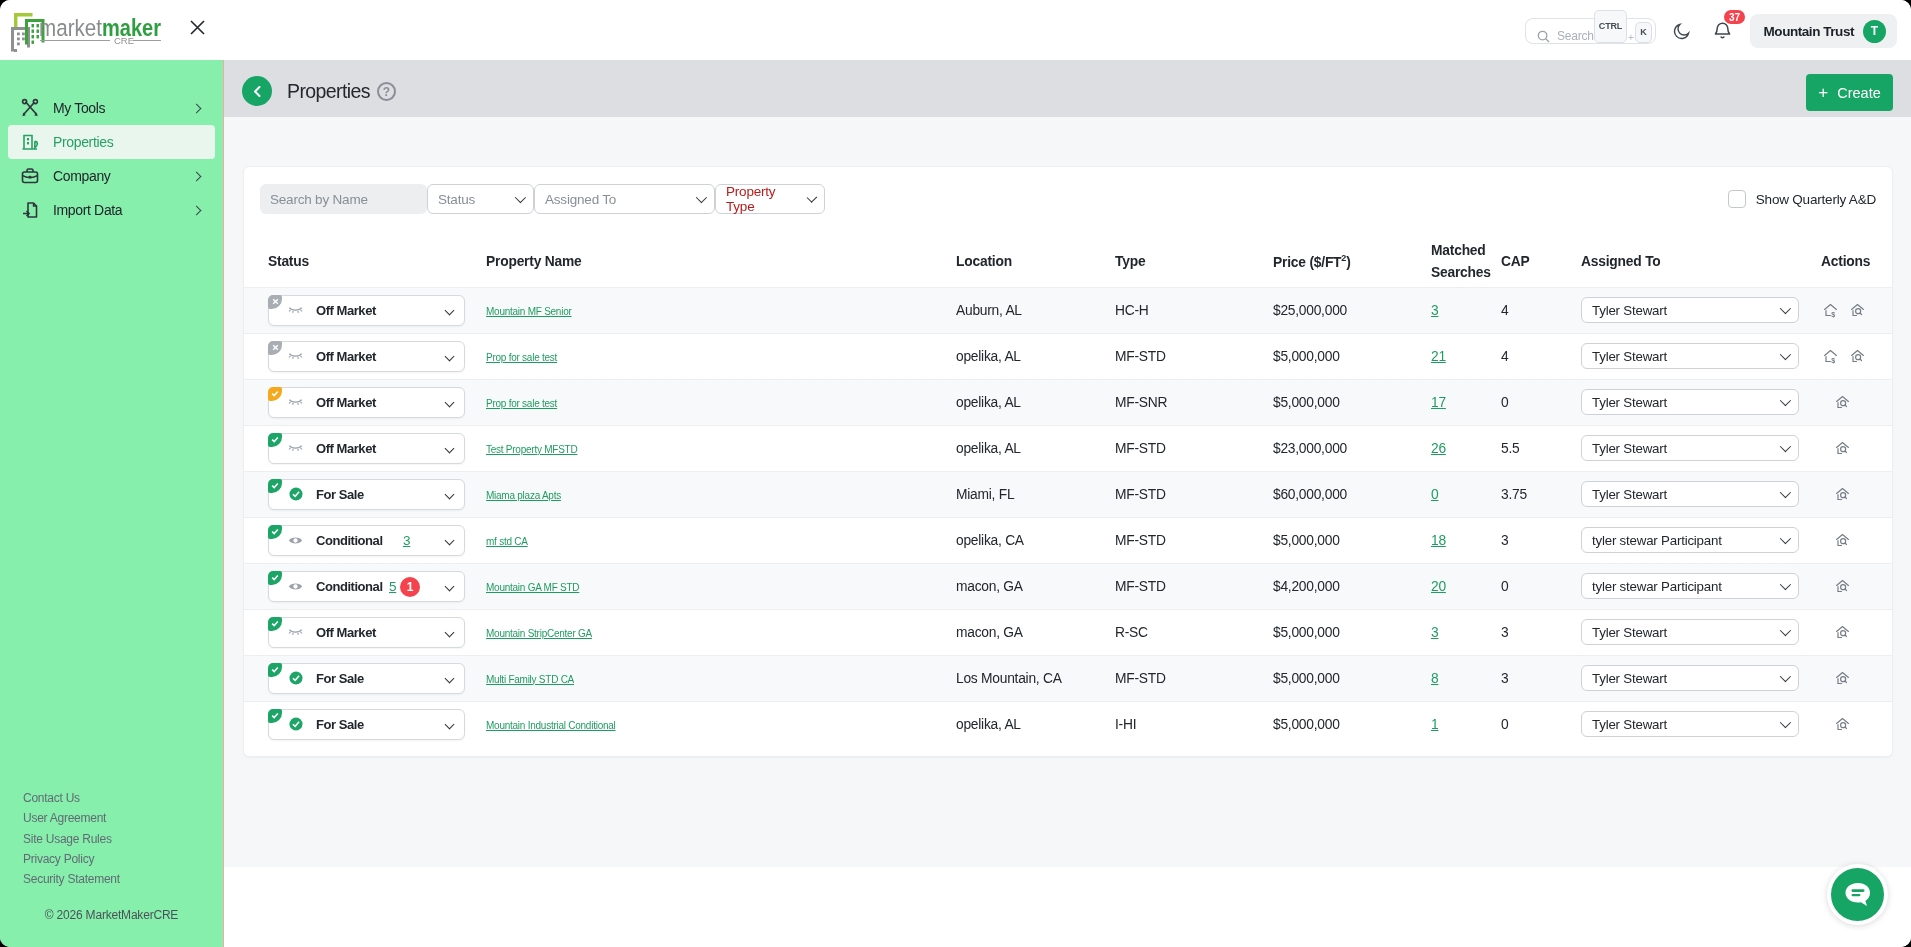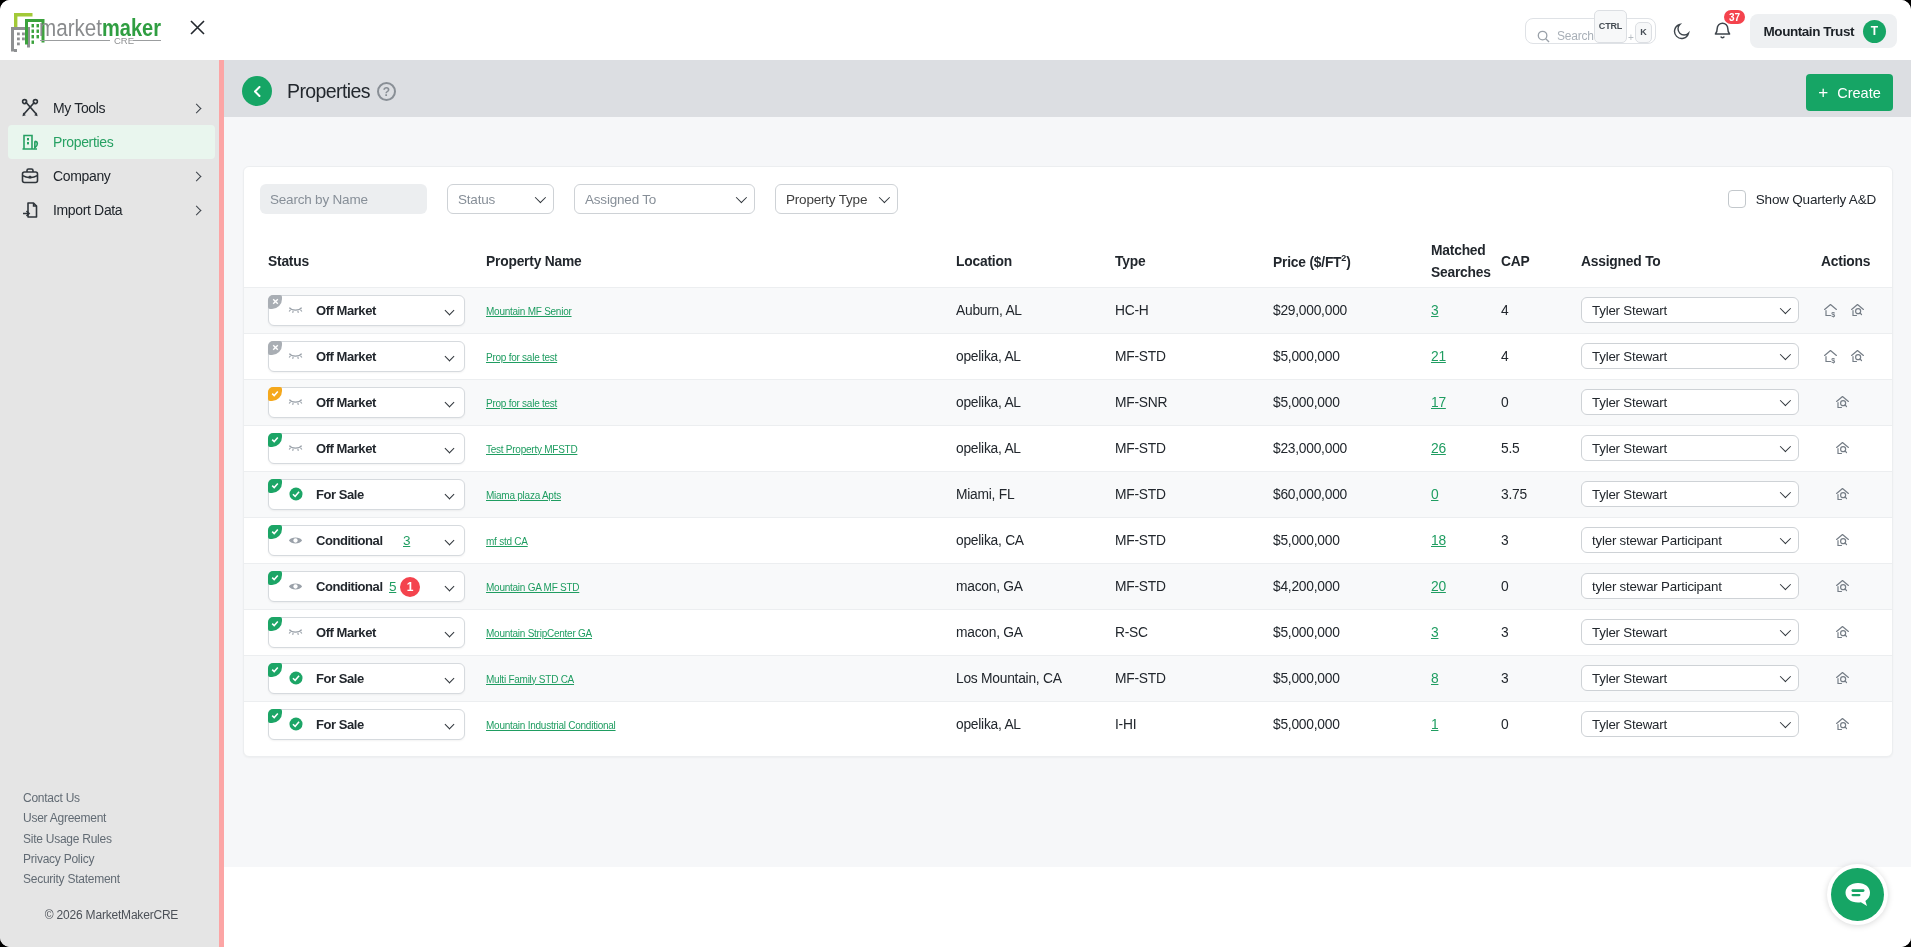--- a/index.html
+++ b/index.html
@@ -8,38 +8,38 @@
 .abs{position:absolute}
 
 .topbar{position:absolute;left:0;top:0;width:1911px;height:60px;background:#fff}
 .searchbox{position:absolute;left:1525px;top:18px;width:131px;height:26px;border:1px solid #dfe2e6;border-radius:8px;display:flex;align-items:flex-end;padding:0 10px 0 11px;color:#a9b0b8;font-size:12.5px;letter-spacing:-0.2px}
 .kbd{display:inline-block;border:1px solid #dcdfe3;background:#f7f8f9;border-radius:5px;font-size:9px;font-weight:bold;color:#454c54;padding:11px 4px;line-height:1}
 .userchip{position:absolute;left:1750px;top:14px;width:147px;height:34px;background:#eef0f2;border-radius:8px;display:flex;align-items:center;justify-content:flex-end;padding:0 11px 0 0}
 .uname{font-size:13.5px;letter-spacing:-0.45px;font-weight:bold;color:#1c2127;margin-right:9px}
 .avatar{width:23px;height:23px;border-radius:50%;background:#16a565;color:#fff;font-size:12px;font-weight:bold;display:flex;align-items:center;justify-content:center}
 .bellbadge{position:absolute;left:1724px;top:10px;min-width:21px;height:14px;background:#f4434d;border-radius:7px;color:#fff;font-size:10px;font-weight:bold;display:flex;align-items:center;justify-content:center;z-index:3}
 
-.side{position:absolute;left:0;top:60px;width:224px;height:887px;background:#e5e5e5;border-right:5px solid #fca5a5}
+.side{position:absolute;left:0;top:60px;width:224px;height:887px;background:#86efac;border-right:1px solid #fca5a5}
 .menu{position:absolute;top:31px;left:0;width:223px}
 .mitem{height:34px;display:flex;align-items:center;padding:0 10px 0 20px;font-size:14px;letter-spacing:-0.35px;color:#21262c;position:relative}
 .mitem .mtext{margin-left:13px;flex:1}
 .mitem.sel{background:#e9f6ee;color:#27a163;margin:0 8px;padding:0 2px 0 12px;border-radius:4px}
 .chev{width:7px;height:7px;border-right:1.6px solid #3d434a;border-top:1.6px solid #3d434a;transform:rotate(45deg);margin-right:13px}
 .sfoot{position:absolute;left:23px;top:728px;font-size:12px;letter-spacing:-0.25px;color:#626b74;line-height:20.3px}
 .copy{position:absolute;left:0;top:848px;width:223px;text-align:center;font-size:12px;letter-spacing:-0.2px;color:#4c5158}
 
 .main{position:absolute;left:224px;top:60px;width:1687px;height:807px;background:#f6f7f9}
 .pagehead{position:absolute;left:0;top:0;width:1687px;height:57px;background:#dcdee2}
 .backbtn{position:absolute;left:18px;top:16px;width:30px;height:30px;border-radius:50%;background:#16a565;display:flex;align-items:center;justify-content:center}
 .ptitle{position:absolute;left:63px;top:20px;font-size:19.5px;letter-spacing:-0.6px;color:#22272d}
 .helpq{position:absolute;left:153px;top:22px;width:19px;height:19px;border-radius:50%;border:2px solid #898f96;color:#898f96;font-size:12px;font-weight:bold;display:flex;align-items:center;justify-content:center}
 .createbtn{position:absolute;right:18px;top:14px;width:87px;height:37px;background:#16a565;border-radius:4px;color:#fff;font-size:14.5px;display:flex;align-items:center;justify-content:center;gap:9px}
 
 .card{position:absolute;left:19px;top:106px;width:1650px;height:591px;background:#fff;border:1px solid #eceef0;border-radius:6px;box-shadow:0 1px 2px rgba(0,0,0,.04)}
-.filters{position:absolute;left:16px;top:17px;height:30px;display:flex;gap:20px}
+.filters{position:absolute;left:16px;top:17px;height:30px;display:flex;gap:0}
 .f-search{width:167px;height:30px;background:#eceef0;border-radius:6px;color:#878f98;font-size:13.5px;letter-spacing:-0.2px;display:flex;align-items:center;padding-left:10px}
 .f-sel{height:30px;border:1px solid #ced2d6;border-radius:6px;background:#fff;color:#878f98;font-size:13.5px;letter-spacing:-0.2px;display:flex;align-items:center;justify-content:space-between;padding:0 10px}
 .dchev{width:8px;height:8px;border-right:1.8px solid #2f353b;border-bottom:1.8px solid #2f353b;transform:rotate(45deg) translateY(-2px)}
 .qtr{position:absolute;right:16px;top:23px;display:flex;align-items:center;gap:10px;font-size:13.5px;letter-spacing:-0.2px;color:#22272d}
 .cbox{width:18px;height:18px;border:1px solid #c3c8cc;border-radius:4px;background:#fff}
 
 table{border-collapse:collapse;position:absolute;left:0;top:66px;width:1648px;table-layout:fixed}
 th{font-size:13.8px;letter-spacing:-0.2px;color:#22272d;text-align:left;font-weight:bold;padding:4px 0 0 0;vertical-align:middle;height:54px}
 td{font-size:13.8px;letter-spacing:-0.25px;color:#22272d;padding:0;height:46px;vertical-align:middle;border-top:1px solid #eceef0}
 tr.alt td{background:#f8f9fa}
@@ -74,21 +74,21 @@
       <div class="createbtn">
           <span style="font-size:17px;font-weight:400">+</span>
           <span>Create</span>
         </div>
     </div>
     <div class="card">
       <div class="filters">
         <div class="f-search">Search by Name</div>
         <div class="f-sel" style="width:107px">Status<div class="dchev"></div></div>
         <div class="f-sel" style="width:181px">Assigned To<div class="dchev"></div></div>
-        <div class="f-sel" style="width:123px;color:#404040">Property Type<div class="dchev" style="margin-left:8px"></div></div>
+        <div class="f-sel" style="width:110px;color:#b91c1c">Property Type<div class="dchev" style="margin-left:8px"></div></div>
       </div>
       <div class="qtr">
           <div class="cbox"></div>
           <span>Show Quarterly A&amp;D</span>
         </div>
       <table>
         <colgroup>
             <col style="width:242px">
             <col style="width:470px">
             <col style="width:159px">
@@ -127,21 +127,21 @@
                       <path d="M2.6 4.8 L1.2 6.6 M5.5 6 L5 8 M10.5 6 L11 8 M13.4 4.8 L14.8 6.6" stroke="#9aa1a9" stroke-width="1.2"></path>
                     </svg>
                   </span>
                   <span class="sttext">Off Market</span>
                   <div class="stchev"></div>
                 </div>
               </td>
 <td><a class="pn" href="#">Mountain MF Senior</a></td>
 <td>Auburn, AL</td>
 <td>HC-H</td>
-<td>$29,000,000</td>
+<td>$25,000,000</td>
 <td><a class="ms" href="#">3</a></td>
 <td>4</td>
 <td>
                 <div class="asel">
                   <span>Tyler Stewart</span>
                   <div class="dchev"></div>
                 </div>
               </td>
 <td>
                 <div style="margin-left:2px;display:flex;align-items:center">

